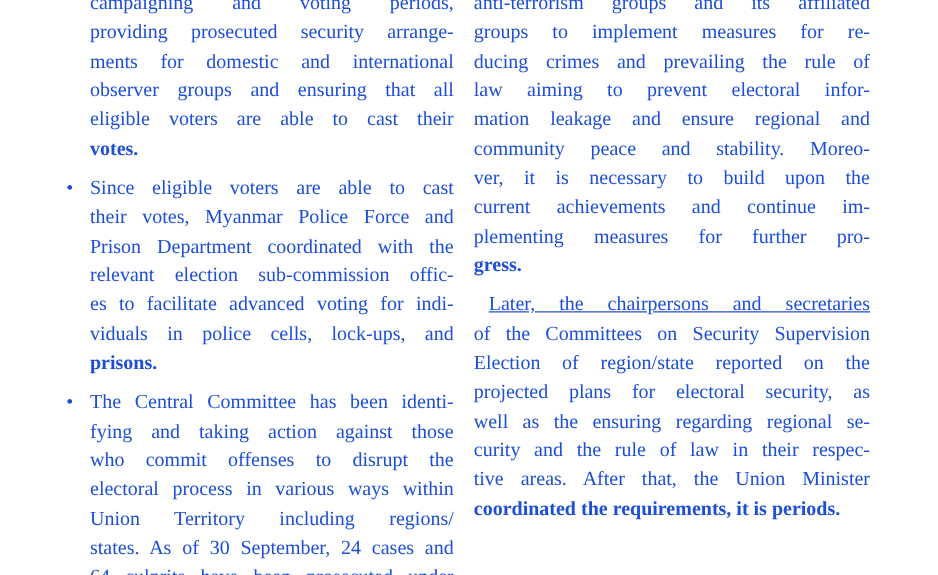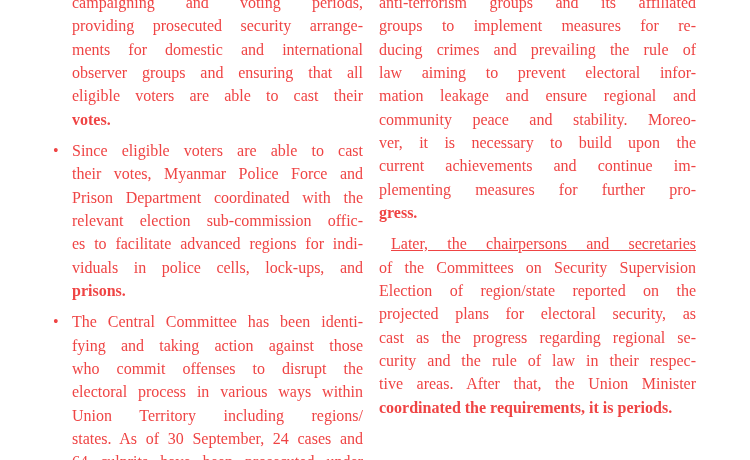--- a/index.html
+++ b/index.html
@@ -3,21 +3,21 @@
 <meta charset="utf-8">
 <style>
   html, body { margin: 0; padding: 0; }
   .page {
     position: relative;
     width: 750px;
     height: 460px;
     background: #ffffff;
     overflow: hidden;
     font-family: "Liberation Serif", "DejaVu Serif", serif;
-    color: #ef4444;
+    color: #1d4ed8;
     font-size: 16px;
   }
   .col { position: absolute; top: -9px; }
   .col-left  { left: 52px;  width: 311px; }
   .col-right { left: 379px; width: 317px; }
   .list-item { position: relative; padding-left: 20px; margin-bottom: 8px; }
   .list-item.no-bullet {  }
   .para { margin-bottom: 8px; }
   .bullet-marker {
     position: absolute;
@@ -49,21 +49,21 @@
         <div class="line just">observer groups and ensuring that all</div>
         <div class="line just">eligible voters are able to cast their</div>
         <div class="line last">votes.</div>
       </div>
       <div class="list-item">
         <span class="bullet-marker">•</span>
         <div class="line just">Since eligible voters are able to cast</div>
         <div class="line just">their votes, Myanmar Police Force and</div>
         <div class="line just">Prison Department coordinated with the</div>
         <div class="line just">relevant election sub-commission offic-</div>
-        <div class="line just">es to facilitate advanced regions for indi-</div>
+        <div class="line just">es to facilitate advanced voting for indi-</div>
         <div class="line just">viduals in police cells, lock-ups, and</div>
         <div class="line last">prisons.</div>
       </div>
       <div class="list-item">
         <span class="bullet-marker">•</span>
         <div class="line just">The Central Committee has been identi-</div>
         <div class="line just">fying and taking action against those</div>
         <div class="line just">who commit offenses to disrupt the</div>
         <div class="line just">electoral process in various ways within</div>
         <div class="line just">Union Territory including regions/</div>
@@ -82,19 +82,19 @@
         <div class="line just">ver, it is necessary to build upon the</div>
         <div class="line just">current achievements and continue im-</div>
         <div class="line just">plementing measures for further pro-</div>
         <div class="line last">gress.</div>
       </div>
       <div class="para">
         <div class="line just indent">Later, the chairpersons and secretaries</div>
         <div class="line just">of the Committees on Security Supervision</div>
         <div class="line just">Election of region/state reported on the</div>
         <div class="line just">projected plans for electoral security, as</div>
-        <div class="line just">cast as the progress regarding regional se-</div>
+        <div class="line just">well as the ensuring regarding regional se-</div>
         <div class="line just">curity and the rule of law in their respec-</div>
         <div class="line just">tive areas. After that, the Union Minister</div>
         <div class="line last">coordinated the requirements, it is periods.</div>
       </div>
     </div>
 </div>
 
 </body></html>

